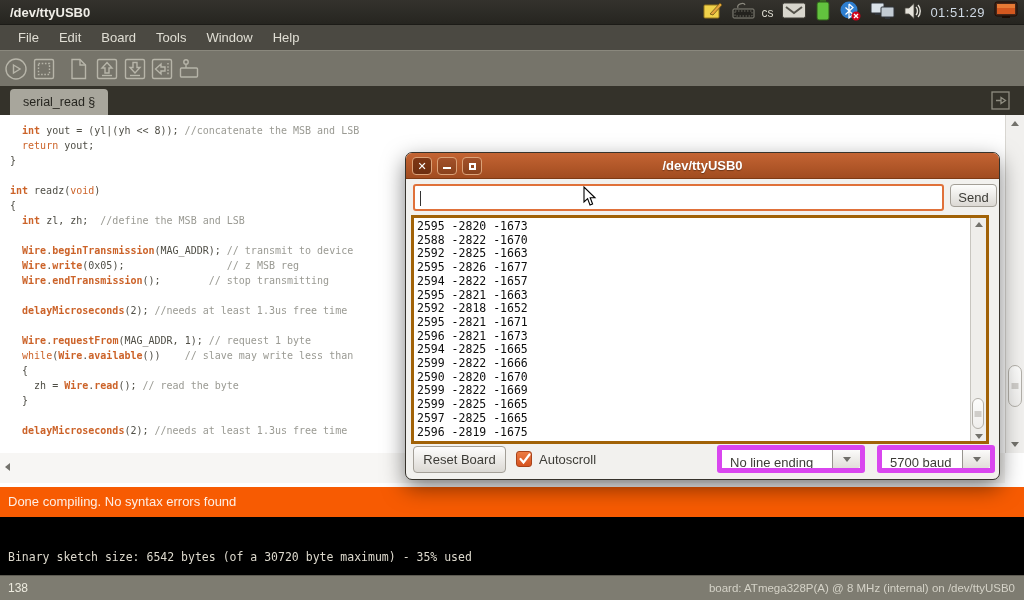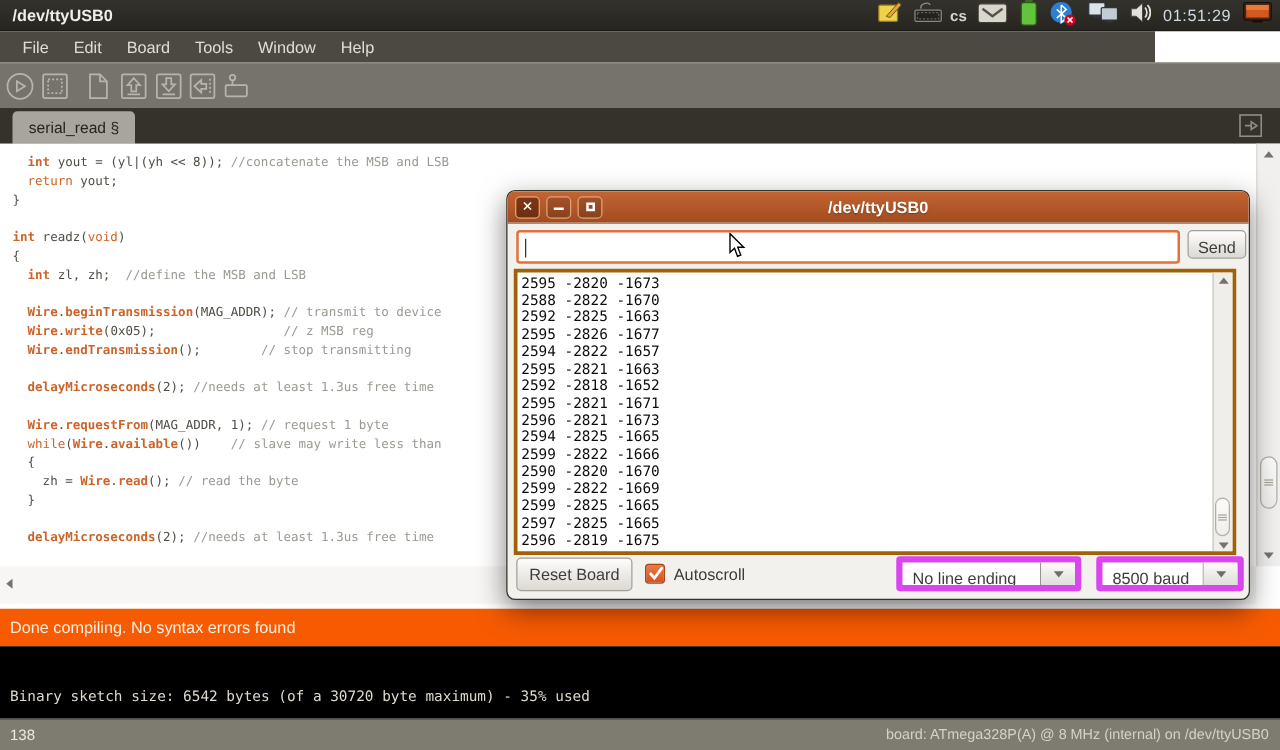--- a/index.html
+++ b/index.html
@@ -6,25 +6,25 @@
   html,body { width:1024px; height:600px; overflow:hidden; }
   body { font-family:"Liberation Sans","DejaVu Sans",sans-serif; background:#ffffff; position:relative; }
   .abs { position:absolute; }
 
   
   #panel { left:0; top:0; width:1024px; height:25px; background:linear-gradient(#35333
 e,#282722); background:linear-gradient(#34322d,#262520); border-bottom:1px solid #1c1b17; }
   #panel-title { left:10px; top:0; line-height:25px; font-size:13px; font-weight:bold; color:#f0eee8; }
   #tray { right:2px; top:0; height:25px; display:flex; align-items:center; gap:9px; padding-right:4px; }
   #tray .t-ico { display:block; }
-  #kbd-layout { font-size:12px; color:#d9d7cc; margin-left:-4px;font-weight:bold; }
+  #kbd-layout { font-size:12px; color:#d9d7cc; margin-left:-4px; }
   #clock { font-size:13px; color:#cfd9e4; letter-spacing:.5px; }
 
   
-  #menubar { left:0; top:25px; width:924px; height:25px; background:#4b4942; display:flex; padding-left:8px; }
+  #menubar { left:0; top:25px; width:1024px; height:25px; background:#4b4942; display:flex; padding-left:8px; }
   .menu-item { line-height:25px; font-size:13px; color:#e0ded4; padding:0 10px; cursor:default; }
 
   
   #toolbar { left:0; top:50px; width:1024px; height:36px; background:#76746a; border-top:1px solid #8a887d; }
   .tbtn { position:absolute; top:6px; width:24px; height:24px; color:#b7b5a9; }
   .tbtn svg { display:block; }
 
   
   #tabbar { left:0; top:86px; width:1024px; height:29px; background:#34322a; }
   #tab-active { position:absolute; left:10px; top:3px; height:30px; background:#a8a69c; border-radius:4px 4px 0 0; padding:0 13px; line-height:27px; font-size:12.5px; color:#26251f; }
@@ -275,21 +275,21 @@
         <path d="M2.5 7 L5.5 10.5 L11.5 2.5" fill="none" stroke="#fff" stroke-width="2.2" stroke-linecap="round"></path>
       </svg>
   </span>
   <span id="sw-autoscroll-label">Autoscroll</span>
 
   <div class="combo" id="sw-lineending">
     <span class="combo-text">No line ending</span>
     <span class="combo-arrow"></span>
   </div>
   <div class="combo" id="sw-baud">
-    <span class="combo-text">8500 baud</span>
+    <span class="combo-text">5700 baud</span>
     <span class="combo-arrow"></span>
   </div>
 </div>
 
 <div class="abs" id="compile-bar">
   <div id="compile-msg">Done compiling. No syntax errors found</div>
 </div>
 <div class="abs" id="console">
   <span id="console-text">Binary sketch size: 6542 bytes (of a 30720 byte maximum) - 35% used</span>
 </div>

